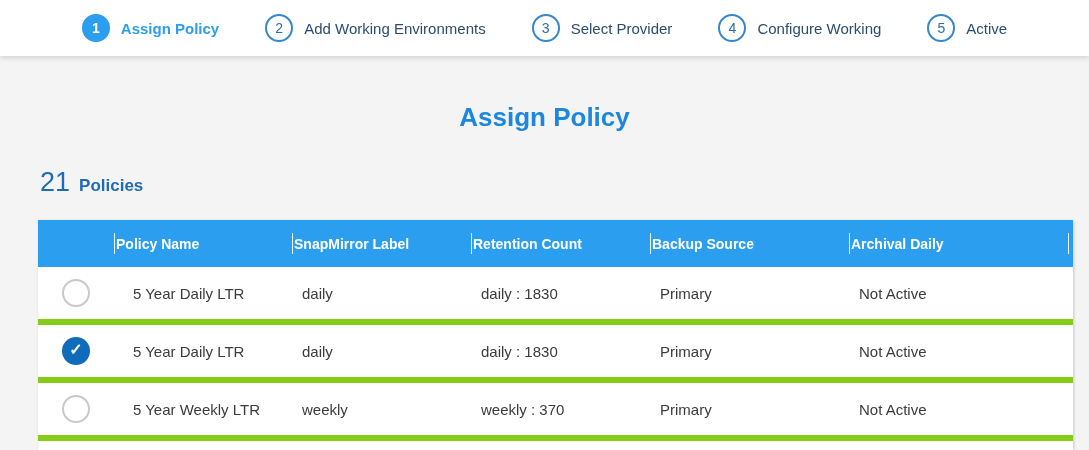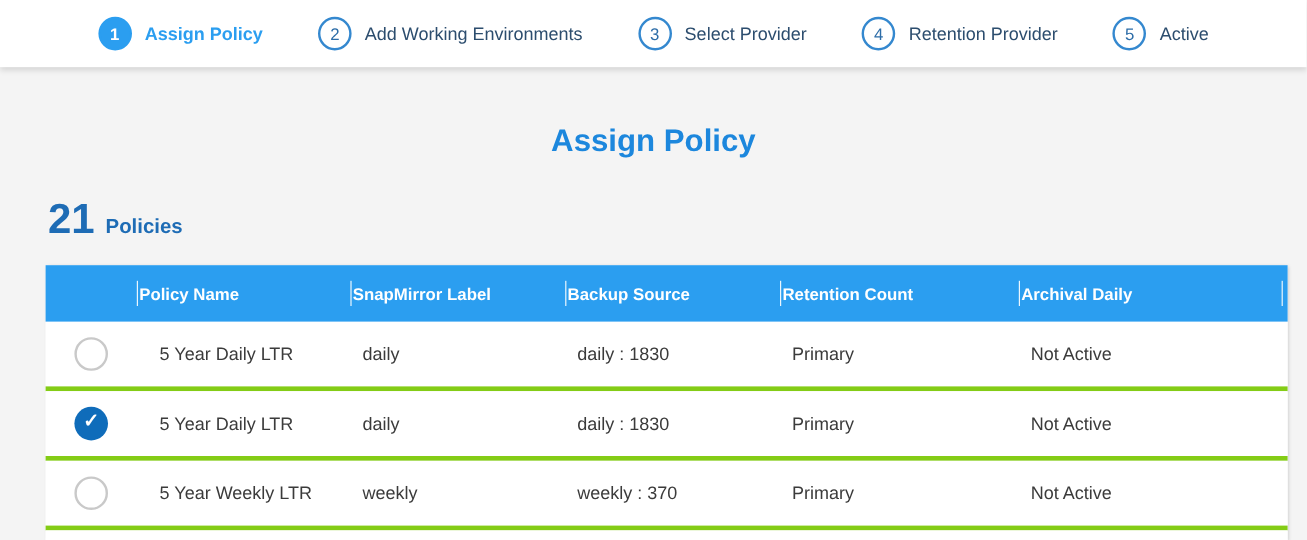--- a/index.html
+++ b/index.html
@@ -62,23 +62,23 @@
     line-height:30px;
     color:var(--title-blue);
   }
   .policies-summary {
     margin:35px 0 0 40px;
     display:flex;
     align-items:baseline;
     gap:9px;
   }
   .policies-count {
-    font-size:35px;
+    font-size:27px;
     line-height:31px;
-    font-weight:bold;
+    font-weight:normal;
     color:var(--count-blue);
   }
   .policies-label {
     font-size:17px;
     font-weight:bold;
     color:var(--count-blue);
   }
 
   
   .policy-table {
@@ -110,21 +110,21 @@
     left:0; top:13px;
     width:1px; height:21px;
     background:rgba(255,255,255,0.9);
   }
   .col-sep.end {
     left:auto; right:4px;
   }
   .trow {
     height:58px;
     background:#ffffff;
-    border-bottom:4px solid #84cc16;
+    border-bottom:6px solid #84cc16;
   }
   .td {
     display:flex;
     align-items:center;
     font-size:15px;
     color:#3b3b3b;
     padding-left:10px;
   }
   .td.first { padding-left:19px; }
   .td.radio-cell { justify-content:center; padding-left:0; }
@@ -172,21 +172,21 @@
       <span class="step-label">Add Working Environments</span>
     </div>
 
     <div class="step upcoming">
       <span class="step-circle">3</span>
       <span class="step-label">Select Provider</span>
     </div>
 
     <div class="step upcoming">
       <span class="step-circle">4</span>
-      <span class="step-label">Retention Provider</span>
+      <span class="step-label">Configure Working</span>
     </div>
 
     <div class="step upcoming">
       <span class="step-circle">5</span>
       <span class="step-label">Active</span>
     </div>
 
   </nav>
 </header>
 
@@ -206,25 +206,25 @@
       <div class="th">
         <span class="col-sep"></span>
         <span>Policy Name</span>
       </div>
       <div class="th">
         <span class="col-sep"></span>
         <span>SnapMirror Label</span>
       </div>
       <div class="th">
         <span class="col-sep"></span>
+        <span>Retention Count</span>
+      </div>
+      <div class="th">
+        <span class="col-sep"></span>
         <span>Backup Source</span>
-      </div>
-      <div class="th">
-        <span class="col-sep"></span>
-        <span>Retention Count</span>
       </div>
       <div class="th">
         <span class="col-sep"></span>
         <span>Archival Daily</span>
         <span class="col-sep end"></span>
       </div>
     </div>
 
     <div class="tgrid trow">
       <div class="td radio-cell">

